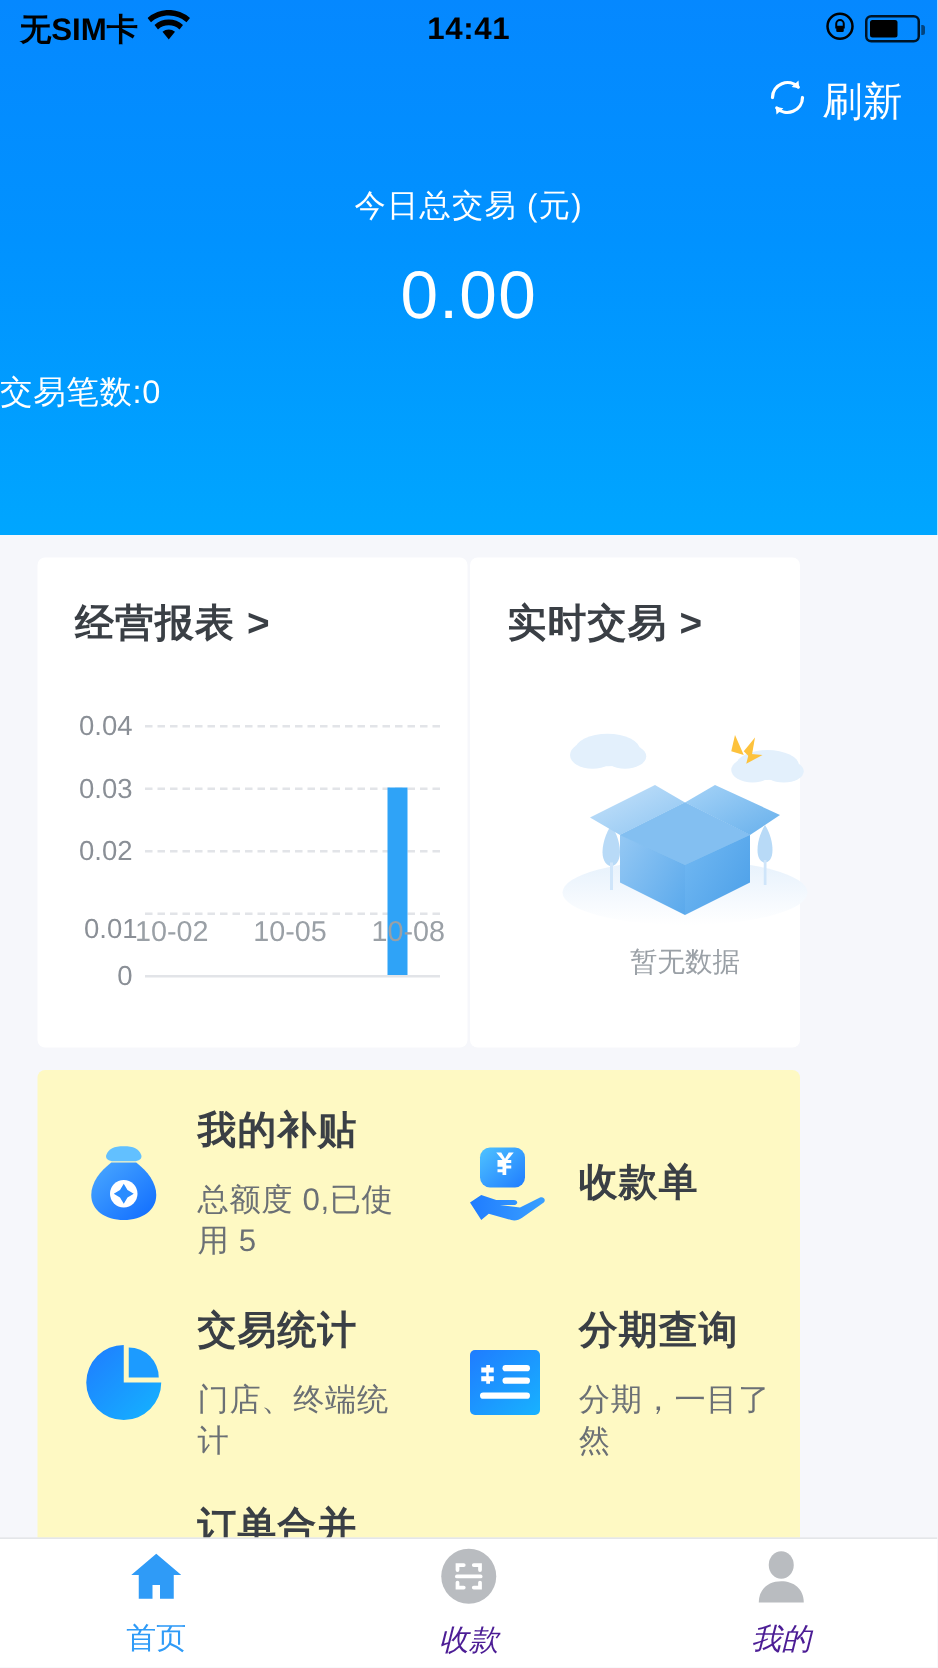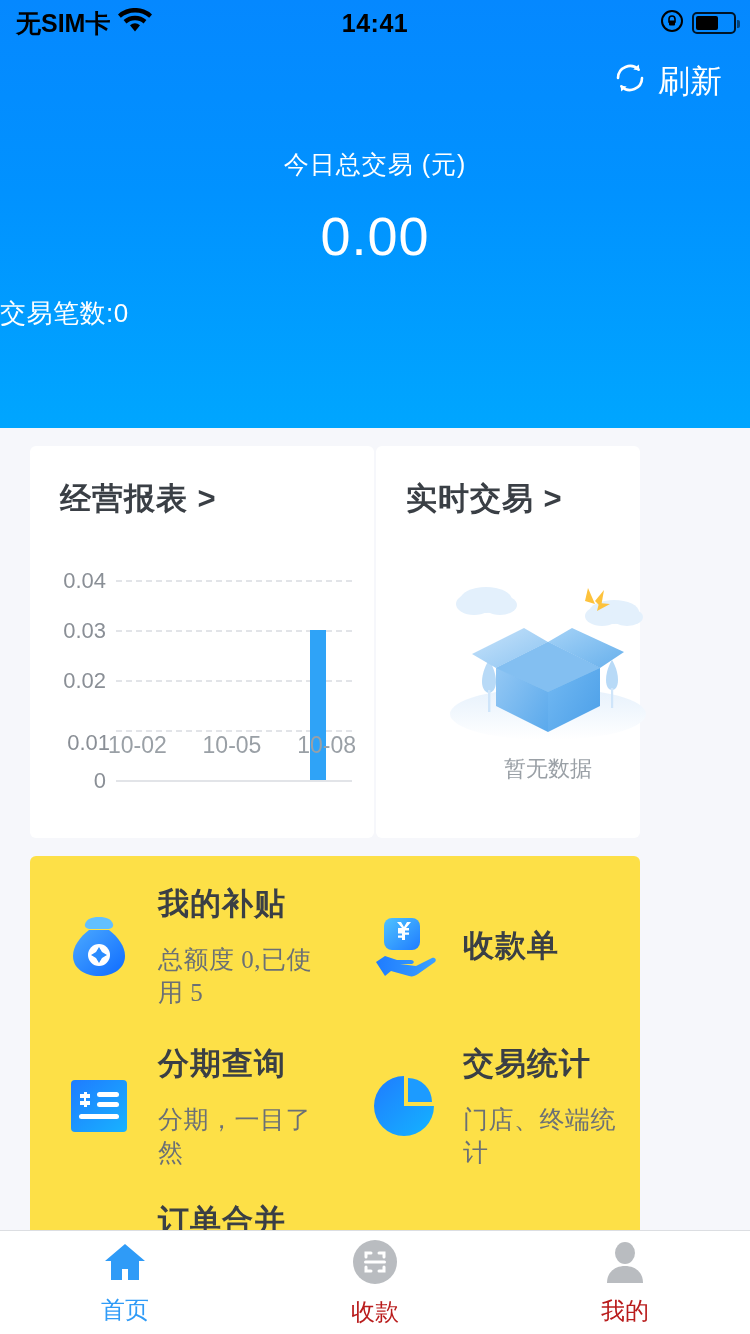--- a/index.html
+++ b/index.html
@@ -93,41 +93,41 @@
 
   
   .empty-wrap {
     position: absolute; top: 118px; left: 0; width: 344px;
     display: flex; flex-direction: column; align-items: center;
   }
   .empty-text { margin-top: 6px; font-size: 22px; color: #9aa0a6; }
 
   
   .menu-card {
-    margin: 18px 30px 0 30px; background: #fde047; border-radius: 6px;
-    padding: 10px 0 0 0; overflow: hidden; height: 404px; font-family: Liberation Serif, serif;
+    margin: 18px 30px 0 30px; background: #fef9c3; border-radius: 6px;
+    padding: 10px 0 0 0; overflow: hidden; height: 404px;
   }
   .menu-row { display: flex; }
   .menu-item { width: 345px; height: 160px; display: flex; align-items: center; padding-left: 26px; }
   .menu-icon { width: 86px; height: 86px; flex: 0 0 86px; display: flex; align-items: center; justify-content: center; }
   .menu-texts { margin-left: 16px; }
   .menu-title { font-size: 31px; color: #3a3f45; font-weight: 700; letter-spacing: 1px; }
   .menu-sub { font-size: 25px; color: #6b7075; margin-top: 18px; letter-spacing: .5px; }
   .menu-item-partial { height: 70px; overflow: hidden; padding-top: 0; }
 
   
   .tabbar {
     position: absolute; left: 0; bottom: 0; width: 750px; height: 104px;
     background: #ffffff; border-top: 1px solid #dcdee2;
     display: flex;
   }
   .tab { flex: 1; display: flex; flex-direction: column; align-items: center; justify-content: center; gap: 6px; }
   .tab-label { font-size: 24px; }
   .tab-active .tab-label { color: #2f9bf7; }
-  .tab-inactive .tab-label { color: #b91c1c; }
+  .tab-inactive .tab-label { color: #4c1d95; font-style: italic; }
 </style>
 </head>
 <body>
 
 <div class="phone">
 
   <div class="header">
 
     <div class="statusbar">
       <div class="sb-left">
@@ -317,56 +317,56 @@
             <span class="menu-title" style="display:block">收款单</span>
           </span>
         </div>
       </div>
 
       <div class="menu-row">
         <div class="menu-item">
           <span class="menu-icon">
             <svg width="80" height="80" viewBox="0 0 80 80">
               <defs>
+                  <linearGradient id="pieG" x1="0" y1="0" x2="1" y2="1">
+                <stop offset="0" stop-color="#1f7cff"></stop>
+                    <stop offset="1" stop-color="#14b4ff"></stop>
+              </linearGradient>
+                </defs>
+              <path d="M40 40V10a30 30 0 1 0 30 30z" fill="url(#pieG)"></path>
+              <path d="M44 12v24h24a24 24 0 0 0-24-24z" fill="#1c9bff"></path>
+            </svg>
+          </span>
+          <span class="menu-texts">
+            <span class="menu-title" style="display:block">交易统计</span>
+            <span class="menu-sub" style="display:block">门店、终端统计</span>
+          </span>
+        </div>
+
+        <div class="menu-item">
+          <span class="menu-icon">
+            <svg width="80" height="80" viewBox="0 0 80 80">
+              <defs>
                   <linearGradient id="recG" x1="0" y1="0" x2="1" y2="1">
                 <stop offset="0" stop-color="#1f7cff"></stop>
                     <stop offset="1" stop-color="#18b2ff"></stop>
               </linearGradient>
                 </defs>
               <rect x="12" y="14" width="56" height="52" rx="4" fill="url(#recG)"></rect>
               <path d="M25 26h3v2h3v4h-4v3h4v4h-3v2h-3v-2h-4v-4h4v-3h-4v-4h4z" fill="#fff"></path>
               <rect x="38" y="26" width="22" height="5" rx="2.5" fill="#fff"></rect>
               <rect x="38" y="36" width="22" height="5" rx="2.5" fill="#fff"></rect>
               <rect x="20" y="48" width="40" height="5" rx="2.5" fill="#fff"></rect>
             </svg>
           </span>
           <span class="menu-texts">
             <span class="menu-title" style="display:block">分期查询</span>
             <span class="menu-sub" style="display:block">分期，一目了然</span>
           </span>
         </div>
-
-        <div class="menu-item">
-          <span class="menu-icon">
-            <svg width="80" height="80" viewBox="0 0 80 80">
-              <defs>
-                  <linearGradient id="pieG" x1="0" y1="0" x2="1" y2="1">
-                <stop offset="0" stop-color="#1f7cff"></stop>
-                    <stop offset="1" stop-color="#14b4ff"></stop>
-              </linearGradient>
-                </defs>
-              <path d="M40 40V10a30 30 0 1 0 30 30z" fill="url(#pieG)"></path>
-              <path d="M44 12v24h24a24 24 0 0 0-24-24z" fill="#1c9bff"></path>
-            </svg>
-          </span>
-          <span class="menu-texts">
-            <span class="menu-title" style="display:block">交易统计</span>
-            <span class="menu-sub" style="display:block">门店、终端统计</span>
-          </span>
-        </div>
       </div>
 
       <div class="menu-row">
         <div class="menu-item menu-item-partial">
           <span class="menu-icon"></span>
           <span class="menu-texts">
             <span class="menu-title" style="display:block">订单合并</span>
           </span>
         </div>
       </div>

